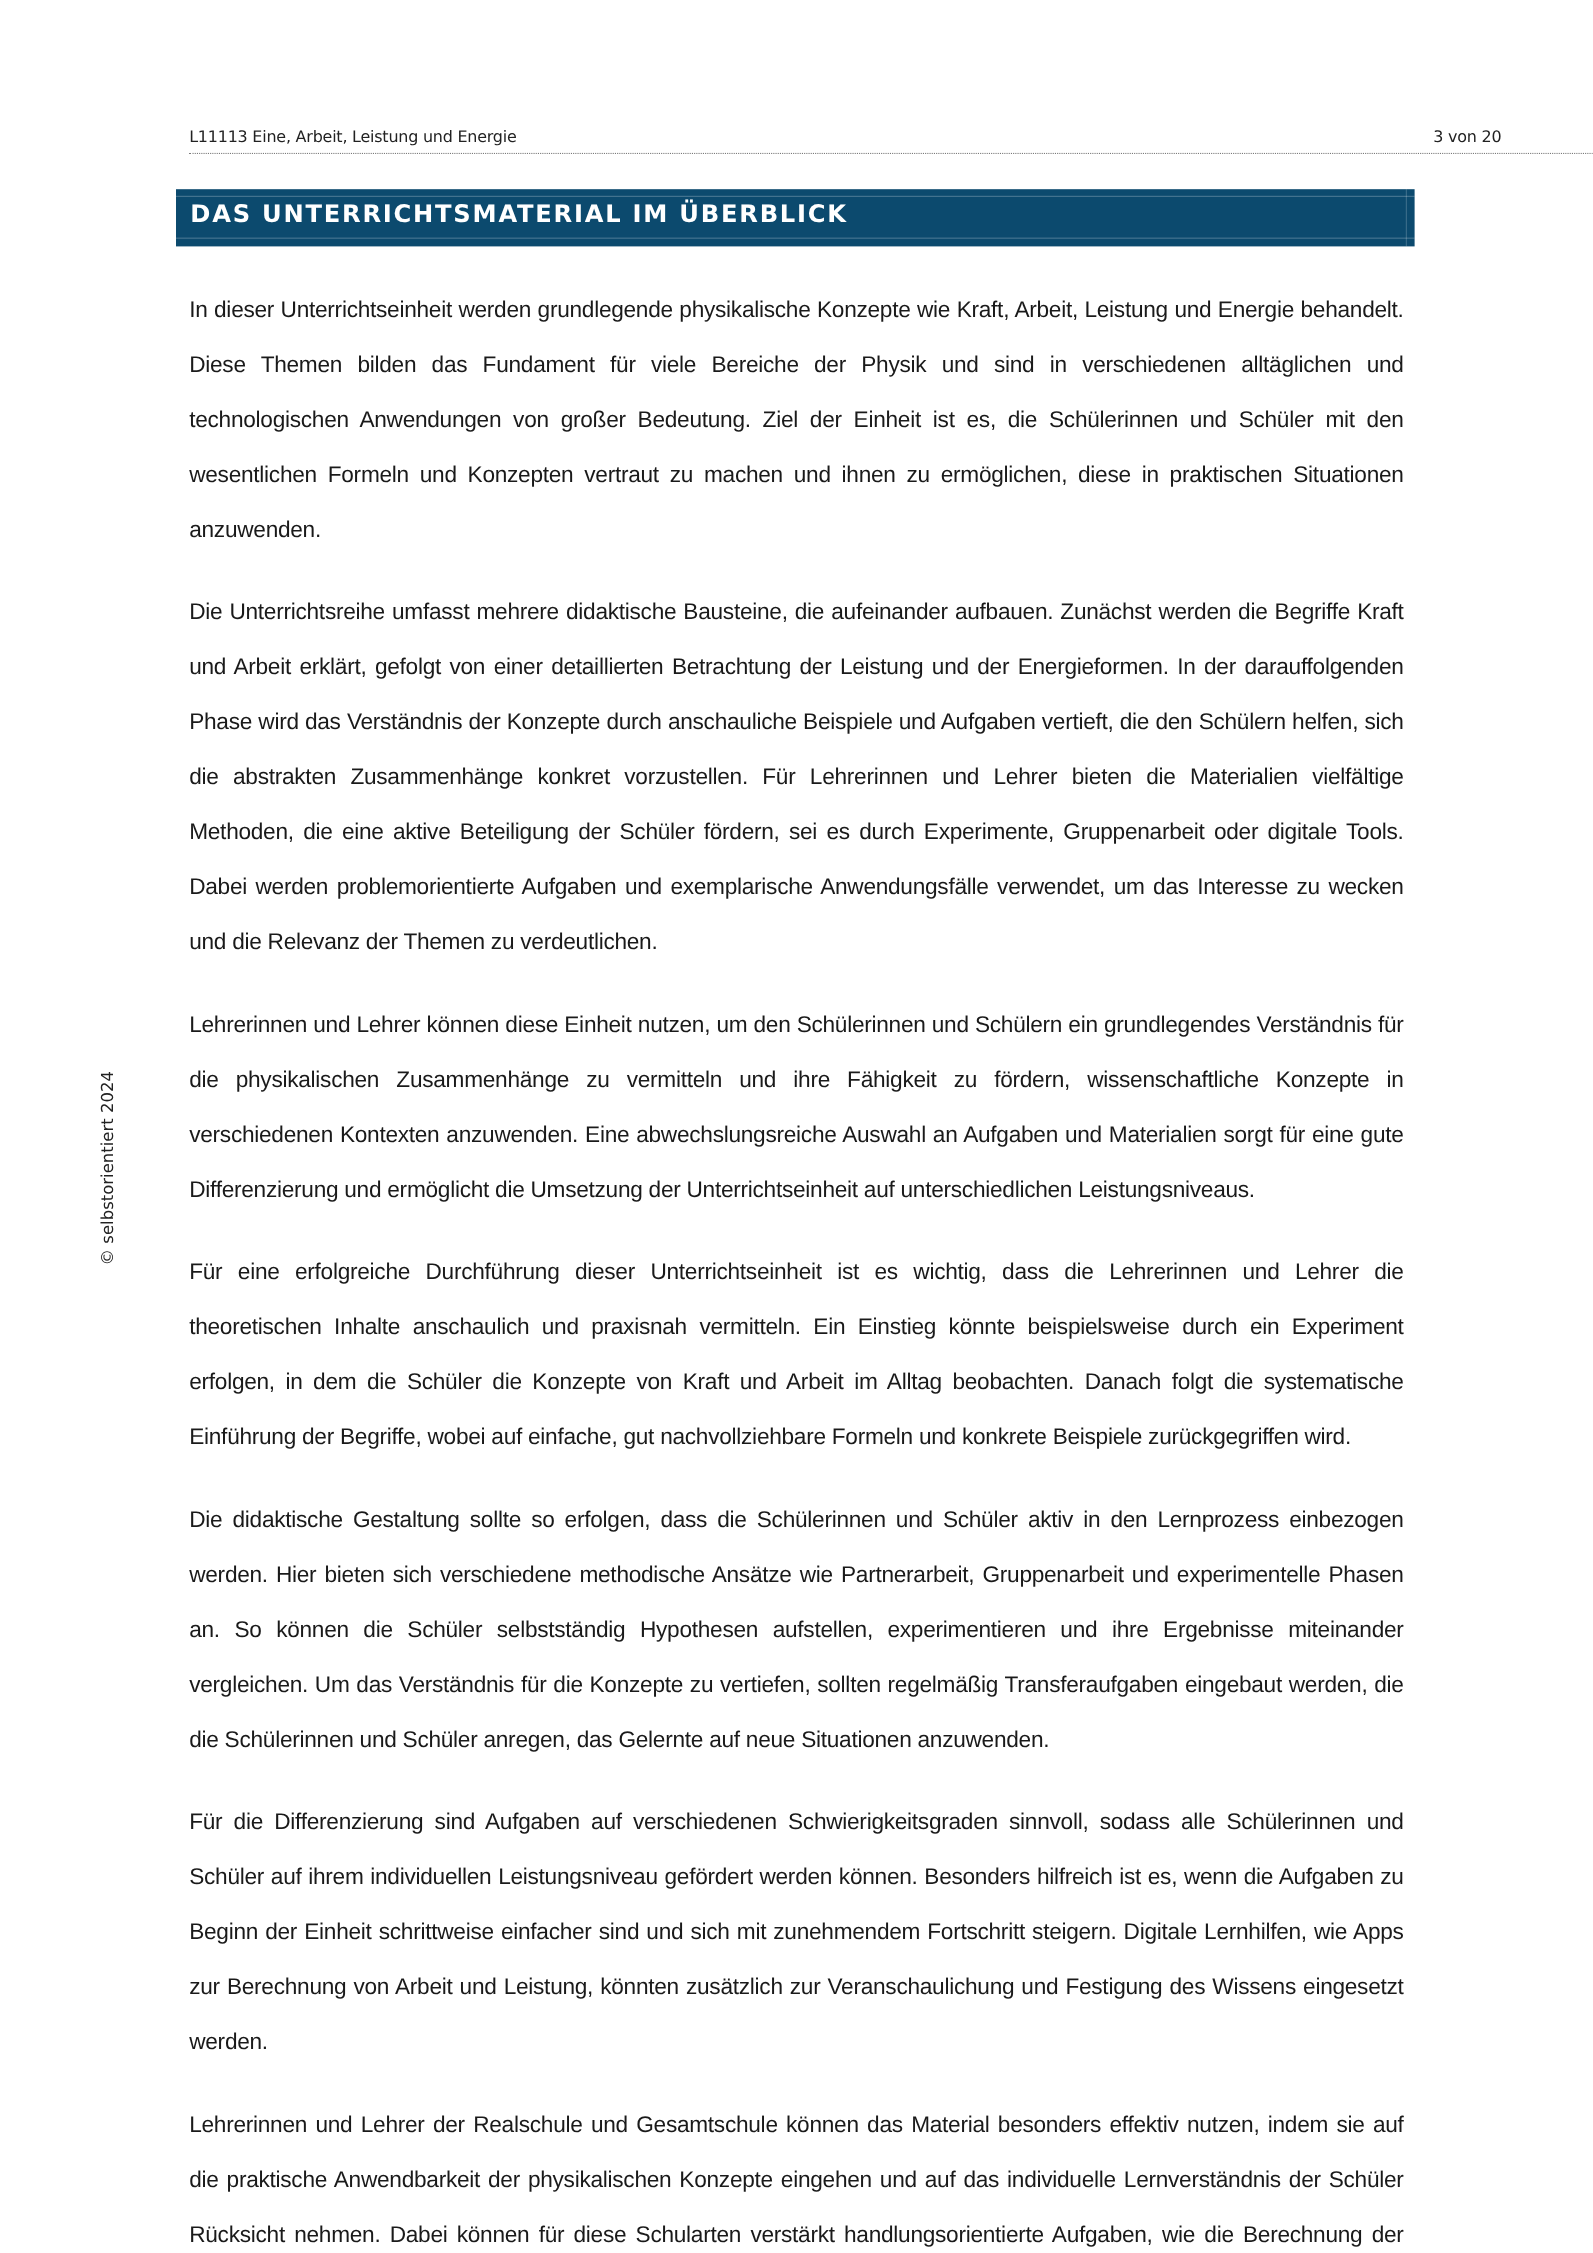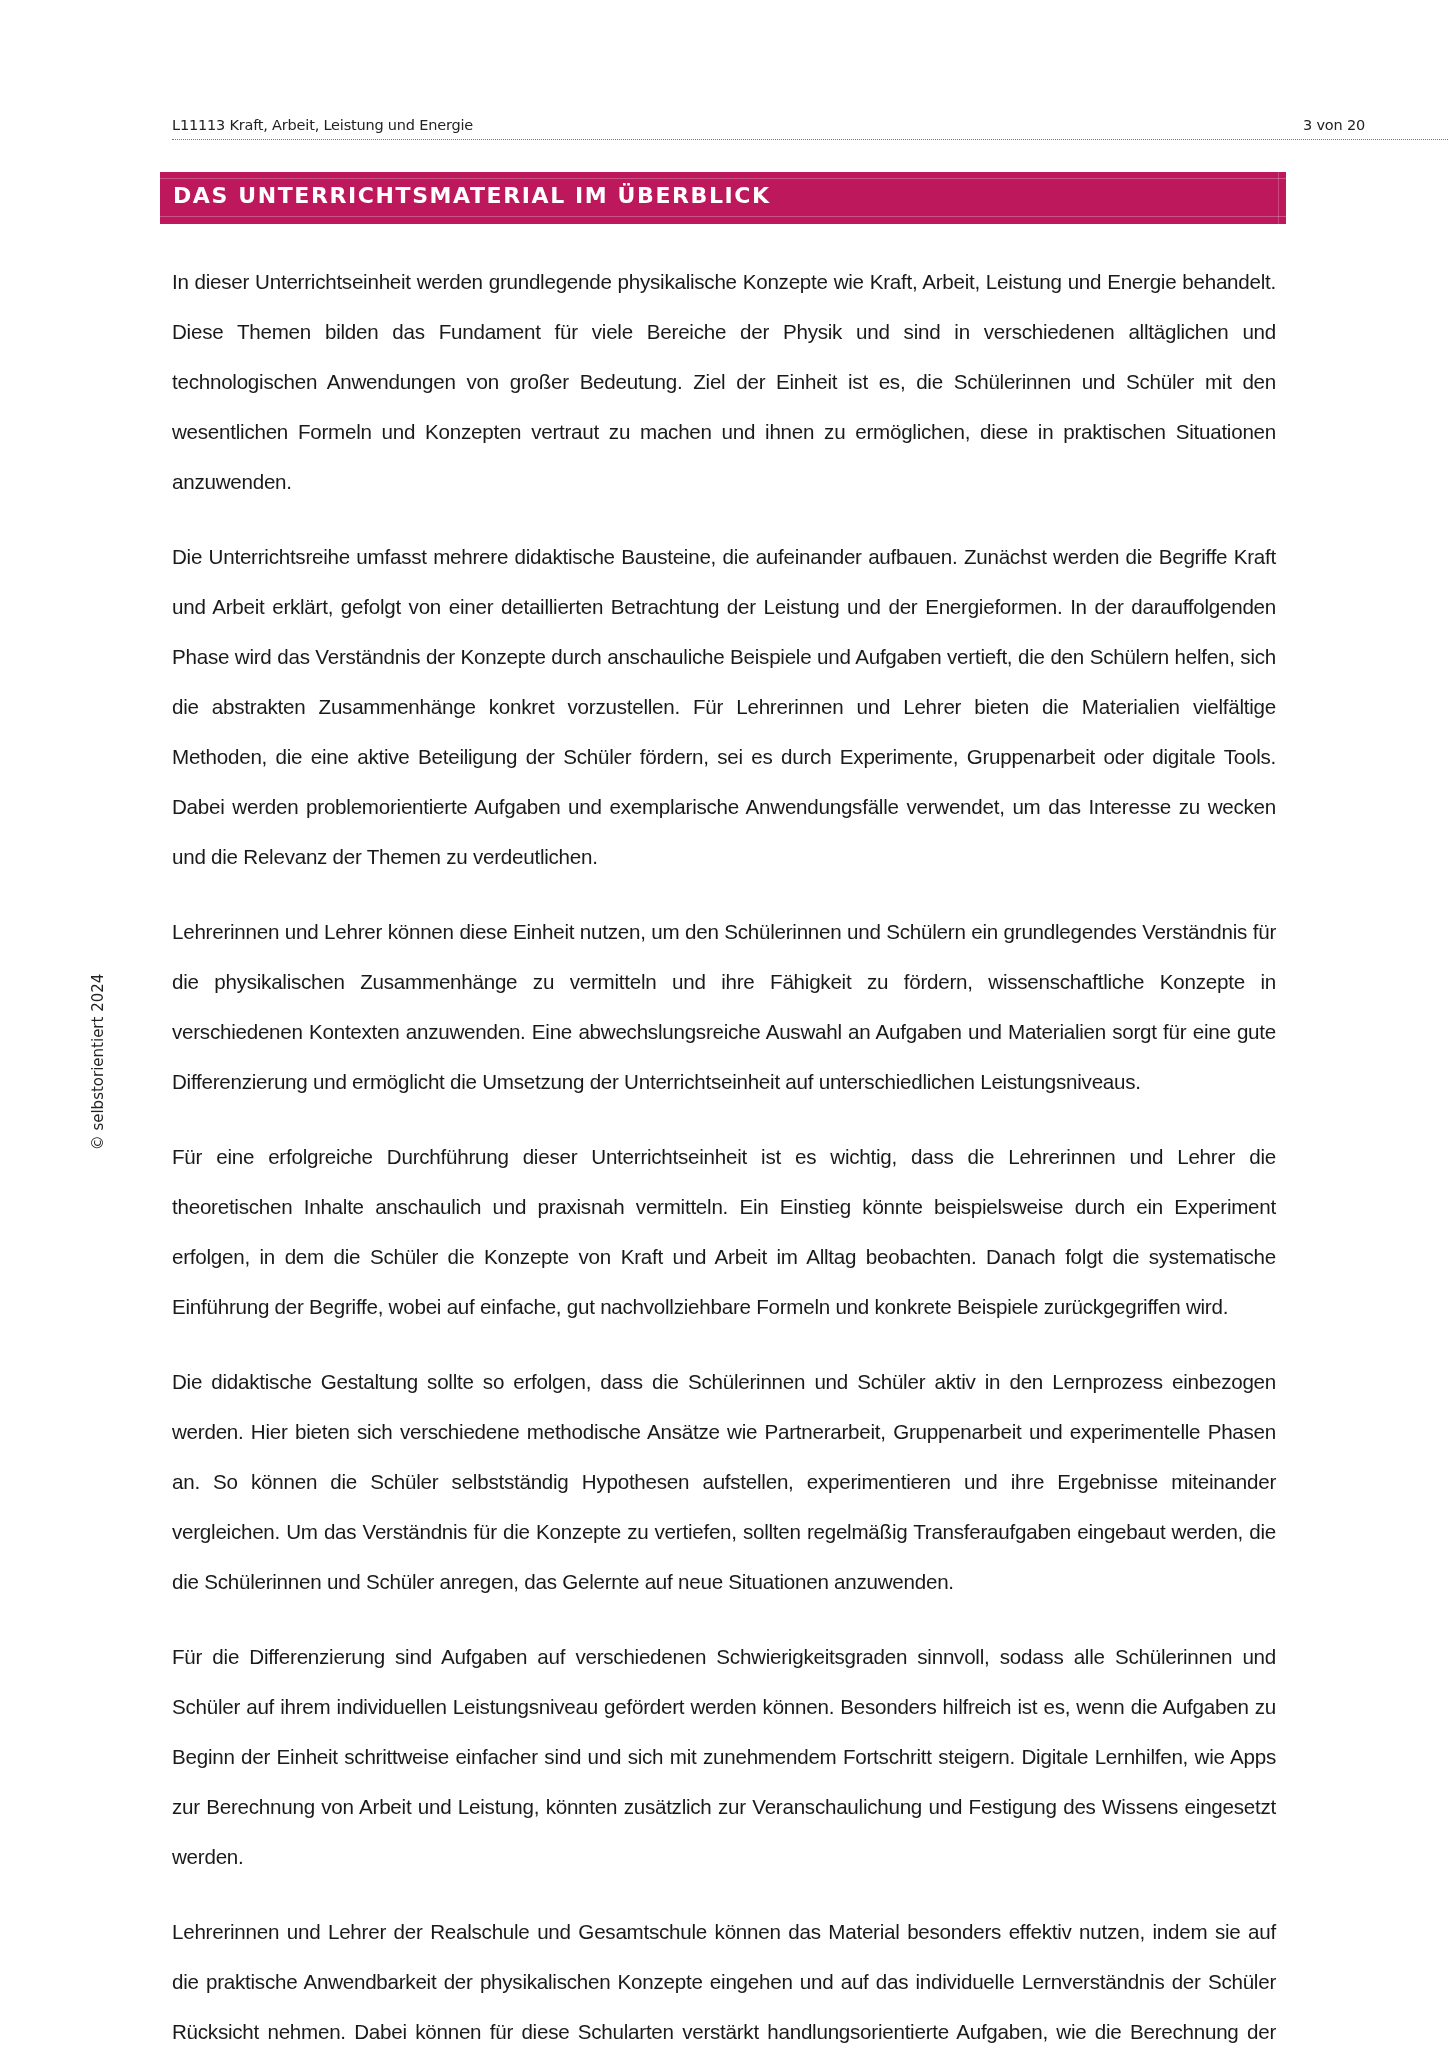--- a/index.html
+++ b/index.html
@@ -36,21 +36,21 @@
       position: absolute;
       left: 1131px;
       top: 0;
     }
     .banner {
       position: absolute;
       left: 160px;
       top: 172px;
       width: 1126px;
       height: 52px;
-      background: #be185d;
+      background: #0c4a6e;
       box-sizing: border-box;
     }
     .banner::before {
       content: "";
       position: absolute;
       left: 0; right: 0;
       top: 6px;
       height: 1px;
       background: rgba(255,255,255,0.25);
     }
@@ -107,21 +107,21 @@
       font-family: "DejaVu Sans", sans-serif;
       font-size: 15px;
       color: #222;
       white-space: nowrap;
     }
   </style>
 </head>
 <body>
 
 <div class="page-header">
-  <span class="doc-title">L11113 Kraft, Arbeit, Leistung und Energie</span>
+  <span class="doc-title">L11113 Eine, Arbeit, Leistung und Energie</span>
   <span class="page-num">3 von 20</span>
 </div>
 
 <div class="banner">
   <span class="edge"></span>
   <span class="banner-title">DAS UNTERRICHTSMATERIAL IM ÜBERBLICK</span>
 </div>
 
 <div class="sidebar-copyright">© selbstorientiert 2024</div>
 

